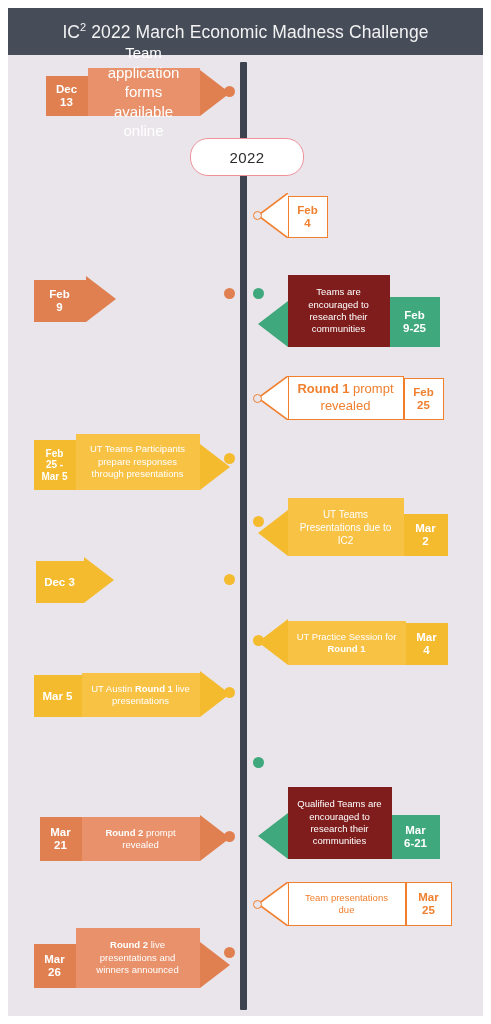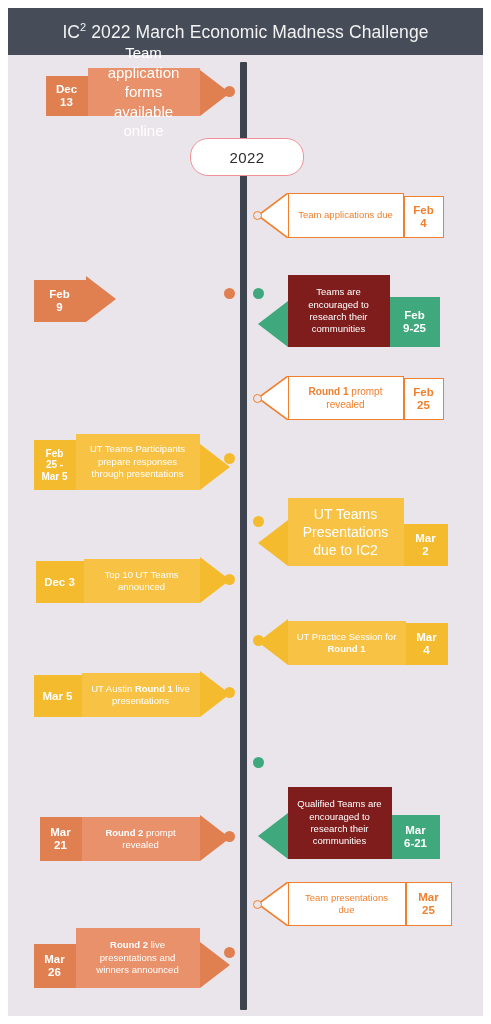--- a/index.html
+++ b/index.html
@@ -164,23 +164,20 @@
           <div><span>Team  application forms available online</span></div>
         </div>
         <div class="arrow arrow-r" style="margin-top: 2px;"></div>
       </div>
       <div class="row right outline" style="top: 193px; left: 257.5px;">
         <div class="outline-arrow" style="height: 45px;">
           <svg width="30" height="45" viewBox="0 0 30 45">
             <polyline points="30,0 0,22.5 30,45" fill="#ffffff" stroke="#f07f2e" stroke-width="1.6" stroke-linejoin="miter"></polyline>
           </svg>
         </div>
-        <div class="textbox" style="width: 116px; height: 45px; font-size: 9.5px;">
-          <div><span>Team  applications due</span></div>
-        </div>
         <div class="datebox" style="width: 40px; height: 42px; font-size: 11.5px;">
           <div>Feb<br>4</div>
         </div>
       </div>
       <div class="row left fill-orange" style="top: 275px; left: 33.5px;">
         <div class="datebox" style="width: 52px; height: 42px; font-size: 11.5px;">
           <div>Feb<br>9</div>
         </div>
         <div class="arrow arrow-r" style="margin-top: 1px;"></div>
       </div>
@@ -192,51 +189,48 @@
         <div class="datebox" style="width: 50px; height: 50px; font-size: 11.5px;">
           <div>Feb<br>9-25</div>
         </div>
       </div>
       <div class="row right outline" style="top: 376px; left: 257.5px;">
         <div class="outline-arrow" style="height: 44px;">
           <svg width="30" height="44" viewBox="0 0 30 44">
             <polyline points="30,0 0,22 30,44" fill="#ffffff" stroke="#f07f2e" stroke-width="1.6" stroke-linejoin="miter"></polyline>
           </svg>
         </div>
-        <div class="textbox" style="width: 116px; height: 44px; font-size: 10px;">
+        <div class="textbox" style="width: 116px; height: 44px; font-size: 13px;">
           <div><b>Round 1</b><span> prompt revealed</span></div>
         </div>
         <div class="datebox" style="width: 40px; height: 42px; font-size: 11.5px;">
           <div>Feb<br>25</div>
         </div>
       </div>
       <div class="row left fill-yellow" style="top: 434px; left: 33.5px;">
         <div class="datebox" style="width: 42px; height: 50px; font-size: 10px;">
           <div>Feb<br>25 -<br>Mar 5</div>
         </div>
         <div class="textbox" style="width: 124px; height: 56px; font-size: 9.5px;">
           <div><span>UT Teams  Participants prepare responses through presentations</span></div>
         </div>
         <div class="arrow arrow-r" style="margin-top: 2px;"></div>
       </div>
       <div class="row right fill-yellow" style="top: 498px; left: 257.5px;">
         <div class="arrow arrow-l" style="margin-top: 2px;"></div>
-        <div class="textbox" style="width: 116px; height: 68px; font-size: 14px;">
+        <div class="textbox" style="width: 116px; height: 58px; font-size: 10px;">
           <div><span>UT Teams Presentations due to IC2</span></div>
         </div>
         <div class="datebox" style="width: 44px; height: 42px; font-size: 11.5px;">
           <div>Mar<br>2</div>
         </div>
       </div>
       <div class="row left fill-yellow" style="top: 556px; left: 35.5px;">
         <div class="datebox" style="width: 48px; height: 42px; font-size: 11.5px;">
           <div>Dec 3</div>
-        </div>
-        <div class="textbox" style="width: 116px; height: 44px; font-size: 9.5px;">
-          <div><span>Top  10 UT Teams announced</span></div>
         </div>
         <div class="arrow arrow-r" style="margin-top: 1px;"></div>
       </div>
       <div class="row right fill-yellow" style="top: 618px; left: 257.5px;">
         <div class="arrow arrow-l" style="margin-top: 1px;"></div>
         <div class="textbox" style="width: 118px; height: 44px; font-size: 9.5px;">
           <div><span>UT Practice Session for </span><b>Round 1</b></div>
         </div>
         <div class="datebox" style="width: 42px; height: 42px; font-size: 11.5px;">
           <div>Mar<br>4</div>

